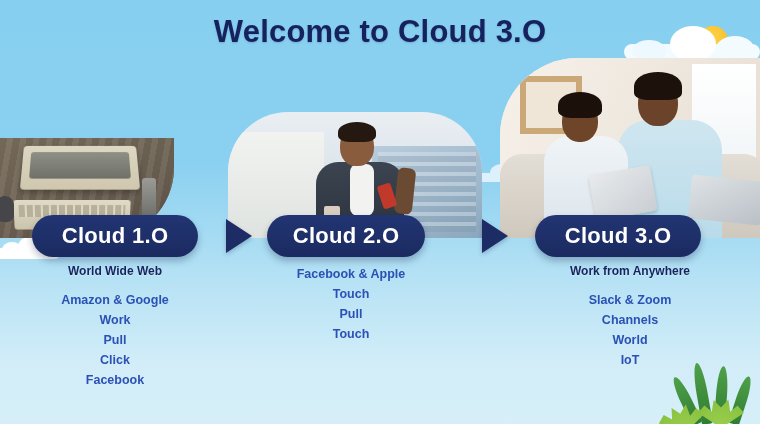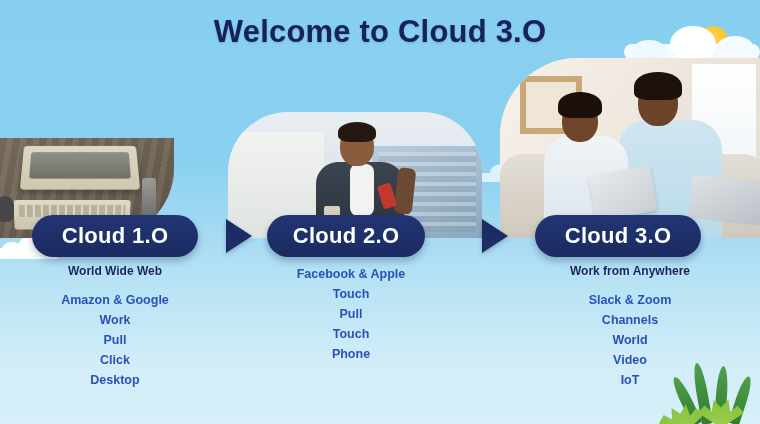--- a/index.html
+++ b/index.html
@@ -374,37 +374,35 @@
   </div>
 
   <div class="columns">
 
     <div class="column" id="column-1">
       <div class="col-heading">World Wide Web</div>
       <div class="col-item">Amazon &amp; Google</div>
       <div class="col-item">Work</div>
       <div class="col-item">Pull</div>
       <div class="col-item">Click</div>
-      <div class="col-item">Desktop</div>
+      <div class="col-item">Facebook</div>
     </div>
 
     <div class="column" id="column-2">
       <div class="col-item">Facebook &amp; Apple</div>
       <div class="col-item">Touch</div>
       <div class="col-item">Pull</div>
       <div class="col-item">Touch</div>
-      <div class="col-item">Phone</div>
     </div>
 
     <div class="column" id="column-3">
       <div class="col-heading">Work from Anywhere</div>
       <div class="col-item">Slack &amp; Zoom</div>
       <div class="col-item">Channels</div>
       <div class="col-item">World</div>
-      <div class="col-item">Video</div>
       <div class="col-item">IoT</div>
     </div>
 
   </div>
 
   <div class="plant">
     <div class="blade" style="left:52px; transform: rotate(-26deg); height:52px;"></div>
     <div class="blade" style="left:62px; transform: rotate(-10deg); height:62px;"></div>
     <div class="blade" style="left:74px; transform: rotate(4deg); height:58px;"></div>
     <div class="blade" style="left:88px; transform: rotate(18deg); height:50px;"></div>

